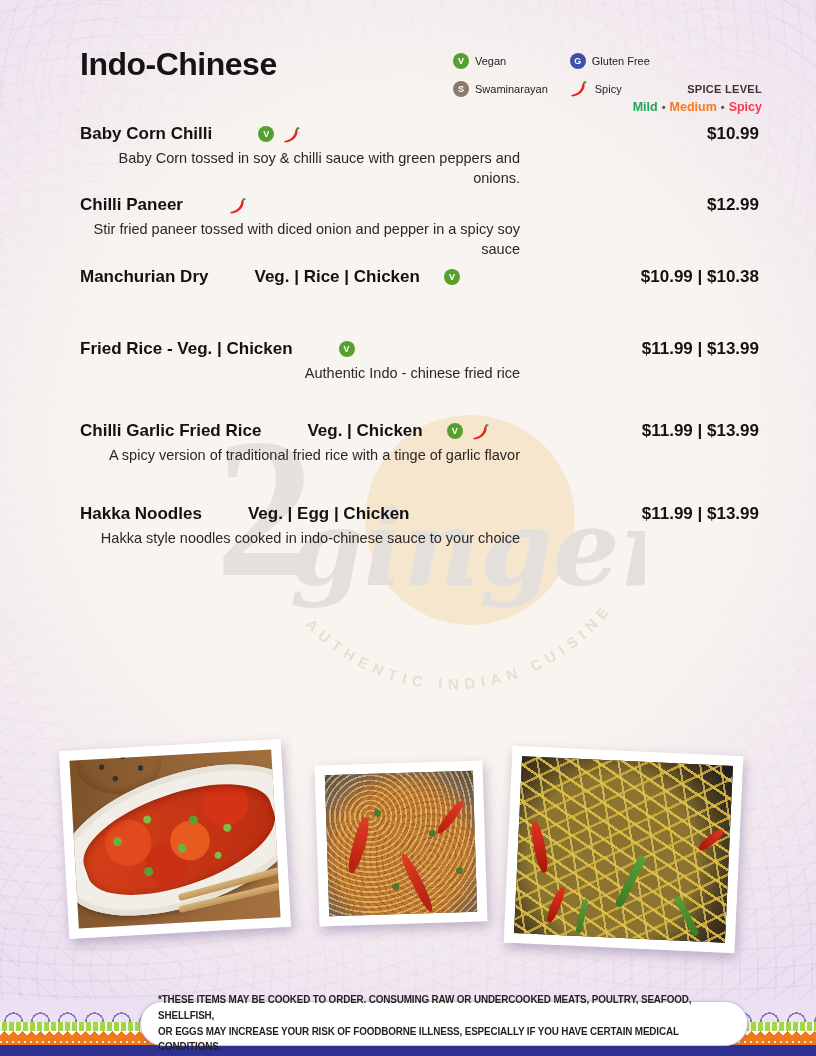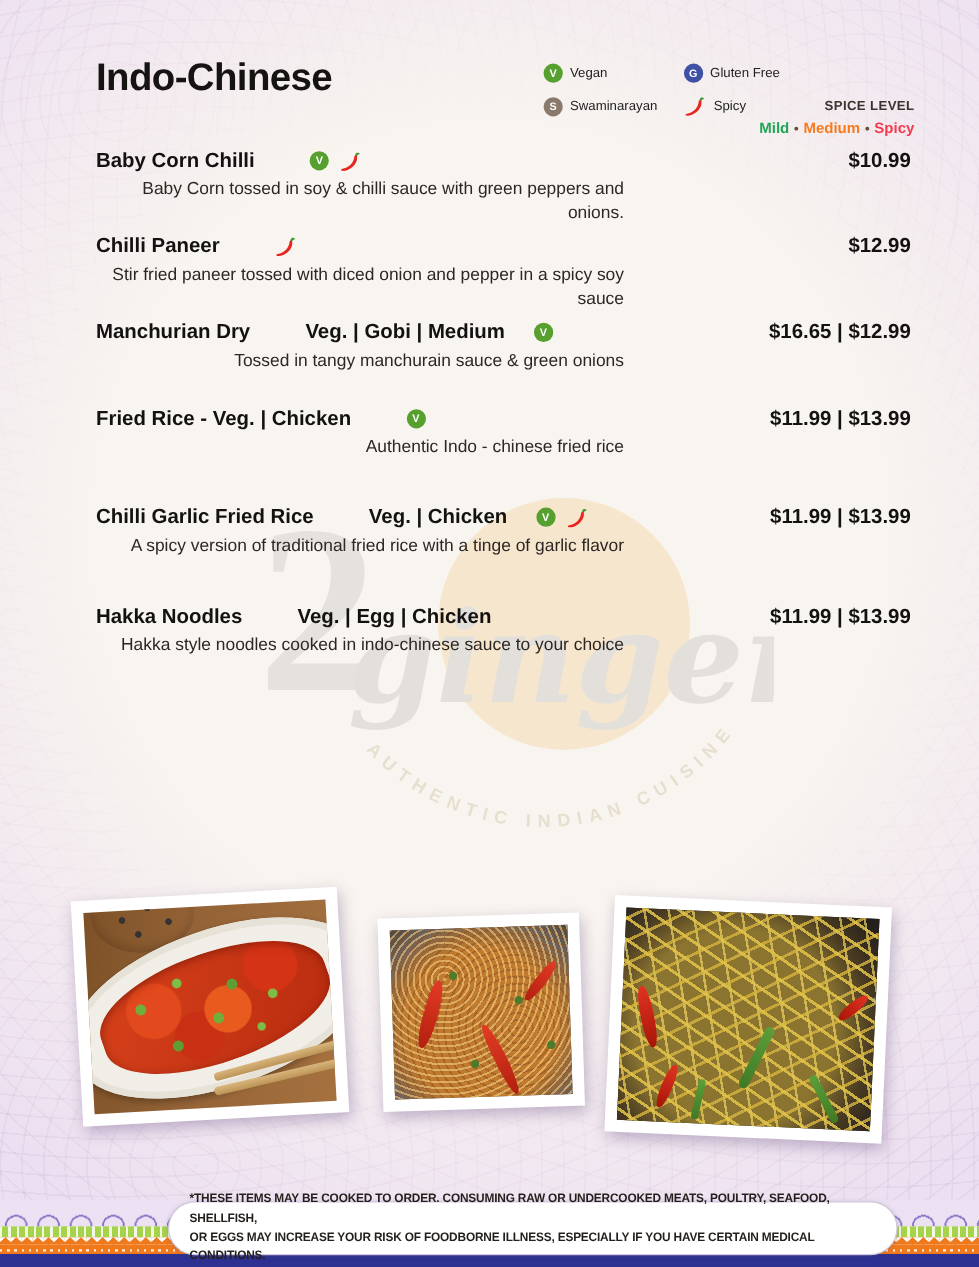--- a/index.html
+++ b/index.html
@@ -273,27 +273,26 @@
   </svg>
           </span>
         <span class="item-price">$12.99</span>
       </div>
       <div class="item-desc">Stir fried paneer tossed with diced onion and pepper in a spicy soy sauce</div>
     </div>
 
     <div class="menu-item">
       <div class="item-row">
         <span class="item-name">Manchurian Dry</span>
-        <span class="item-variants">Veg. | Gobi | Medium</span>
+        <span class="item-variants">Veg. | Rice | Chicken</span>
         <span class="badges">
             <span class="dot-badge" style="background: rgb(85, 160, 46);">V</span>
           </span>
-        <span class="item-price">$16.65 | $12.99</span>
-      </div>
-      <div class="item-desc">Tossed in tangy manchurain sauce &amp; green onions</div>
+        <span class="item-price">$10.99 | $10.38</span>
+      </div>
     </div>
 
     <div class="menu-item">
       <div class="item-row">
         <span class="item-name">Fried Rice - Veg. | Chicken</span>
 
         <span class="badges no-variants">
             <span class="dot-badge" style="background: rgb(85, 160, 46);">V</span>
           </span>
         <span class="item-price">$11.99 | $13.99</span>

